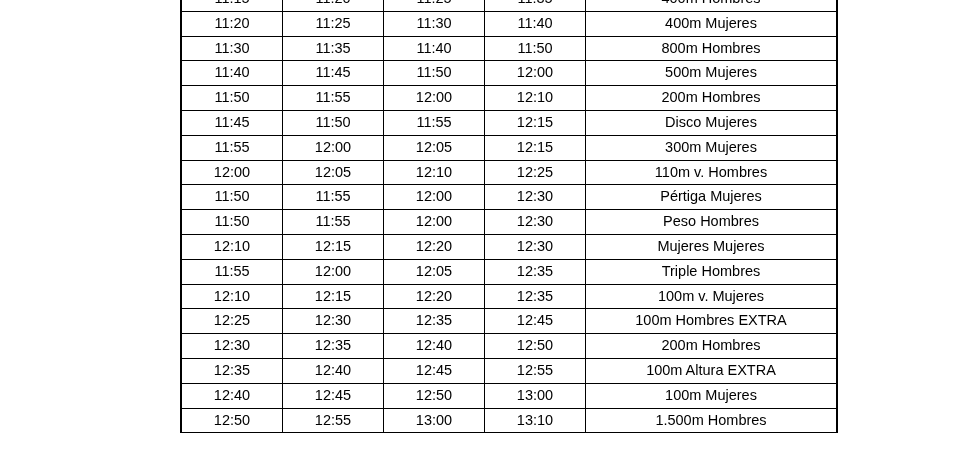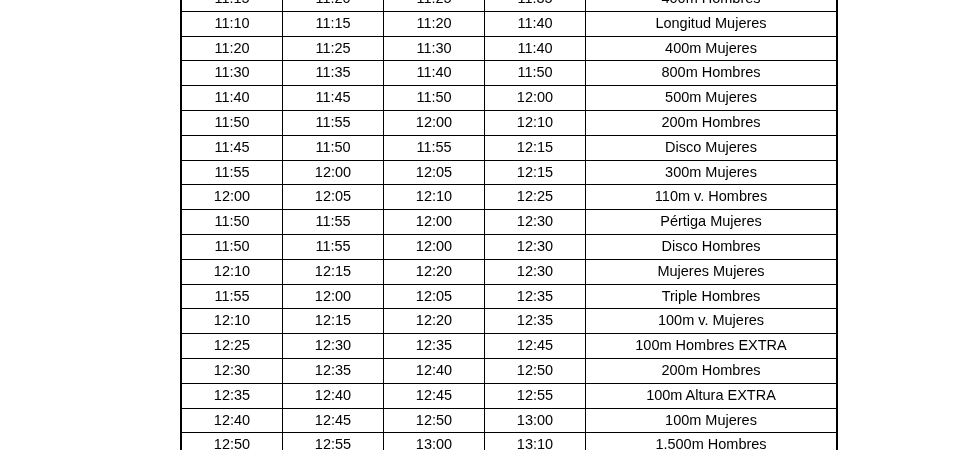--- a/index.html
+++ b/index.html
@@ -64,27 +64,20 @@
     <table class="schedule">
       <tbody>
           <tr>
             <td class="time">11:15</td>
             <td class="time">11:20</td>
             <td class="time">11:25</td>
             <td class="time">11:35</td>
             <td class="event">400m Hombres</td>
           </tr>
           <tr>
-            <td class="time">11:10</td>
-            <td class="time">11:15</td>
-            <td class="time">11:20</td>
-            <td class="time">11:40</td>
-            <td class="event">Longitud Mujeres</td>
-          </tr>
-          <tr>
             <td class="time">11:20</td>
             <td class="time">11:25</td>
             <td class="time">11:30</td>
             <td class="time">11:40</td>
             <td class="event">400m Mujeres</td>
           </tr>
           <tr>
             <td class="time">11:30</td>
             <td class="time">11:35</td>
             <td class="time">11:40</td>
@@ -131,21 +124,21 @@
             <td class="time">11:55</td>
             <td class="time">12:00</td>
             <td class="time">12:30</td>
             <td class="event">Pértiga Mujeres</td>
           </tr>
           <tr>
             <td class="time">11:50</td>
             <td class="time">11:55</td>
             <td class="time">12:00</td>
             <td class="time">12:30</td>
-            <td class="event">Disco Hombres</td>
+            <td class="event">Peso Hombres</td>
           </tr>
           <tr>
             <td class="time">12:10</td>
             <td class="time">12:15</td>
             <td class="time">12:20</td>
             <td class="time">12:30</td>
             <td class="event">Mujeres Mujeres</td>
           </tr>
           <tr>
             <td class="time">11:55</td>

